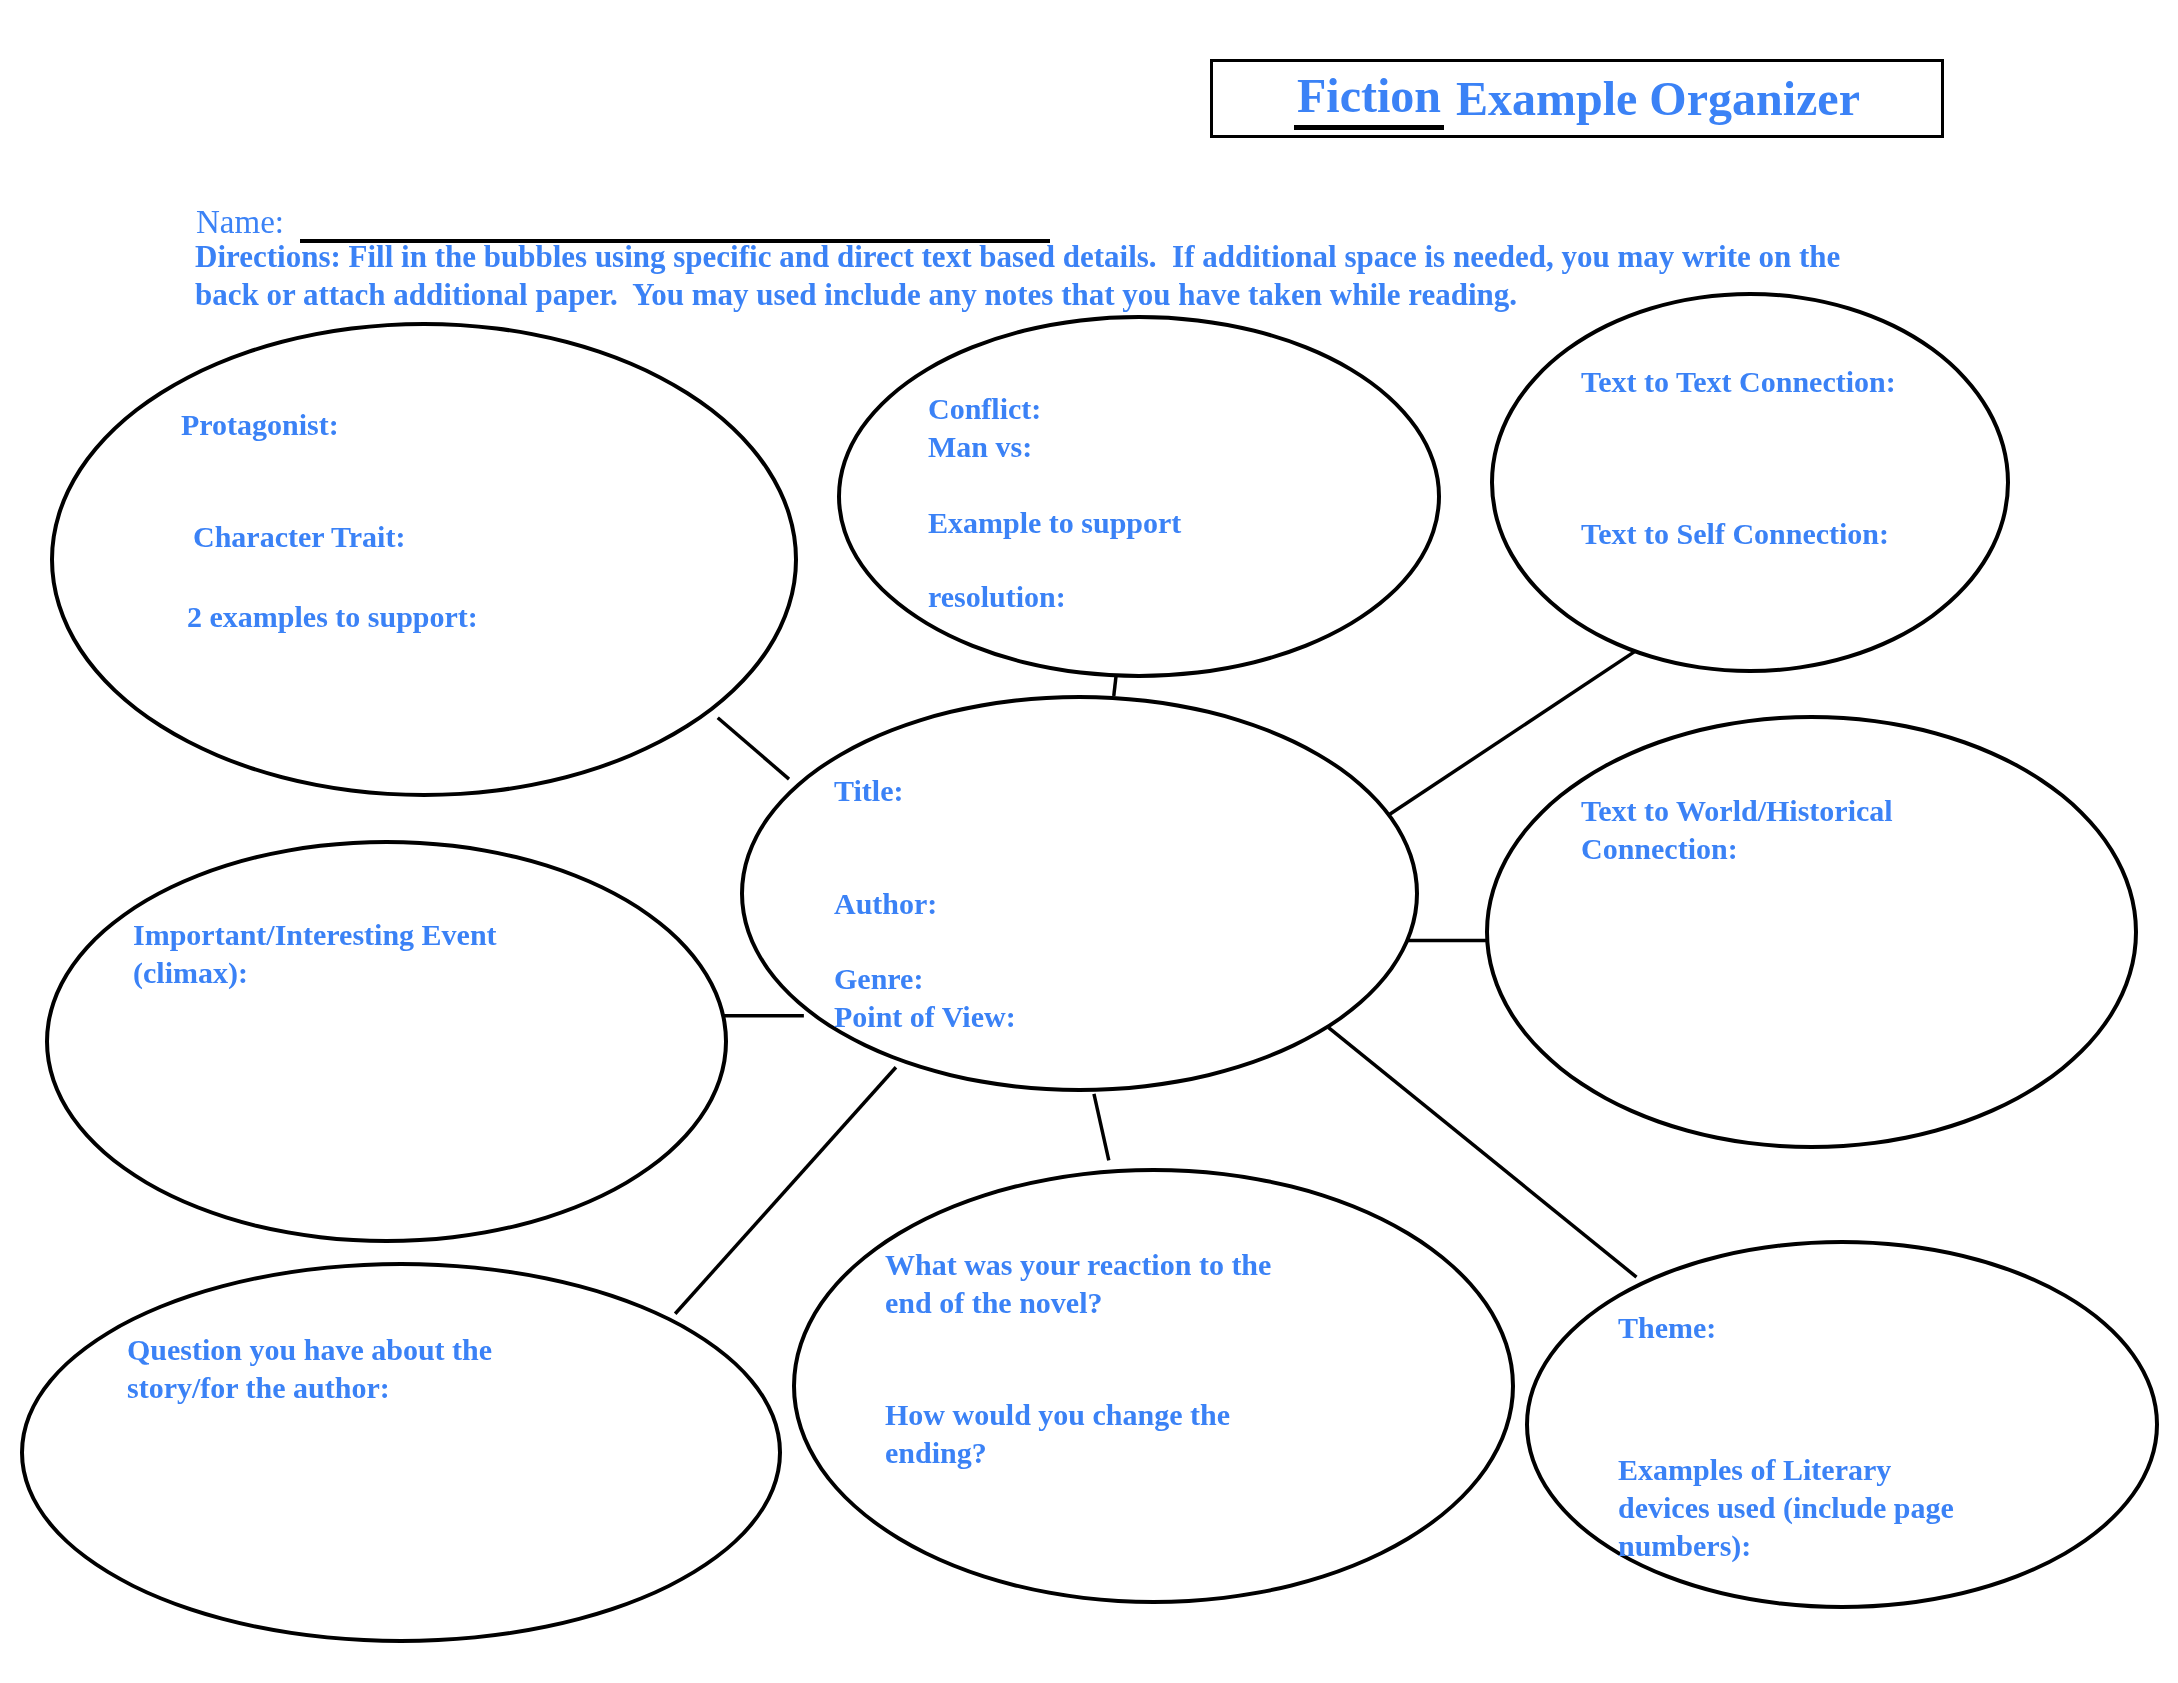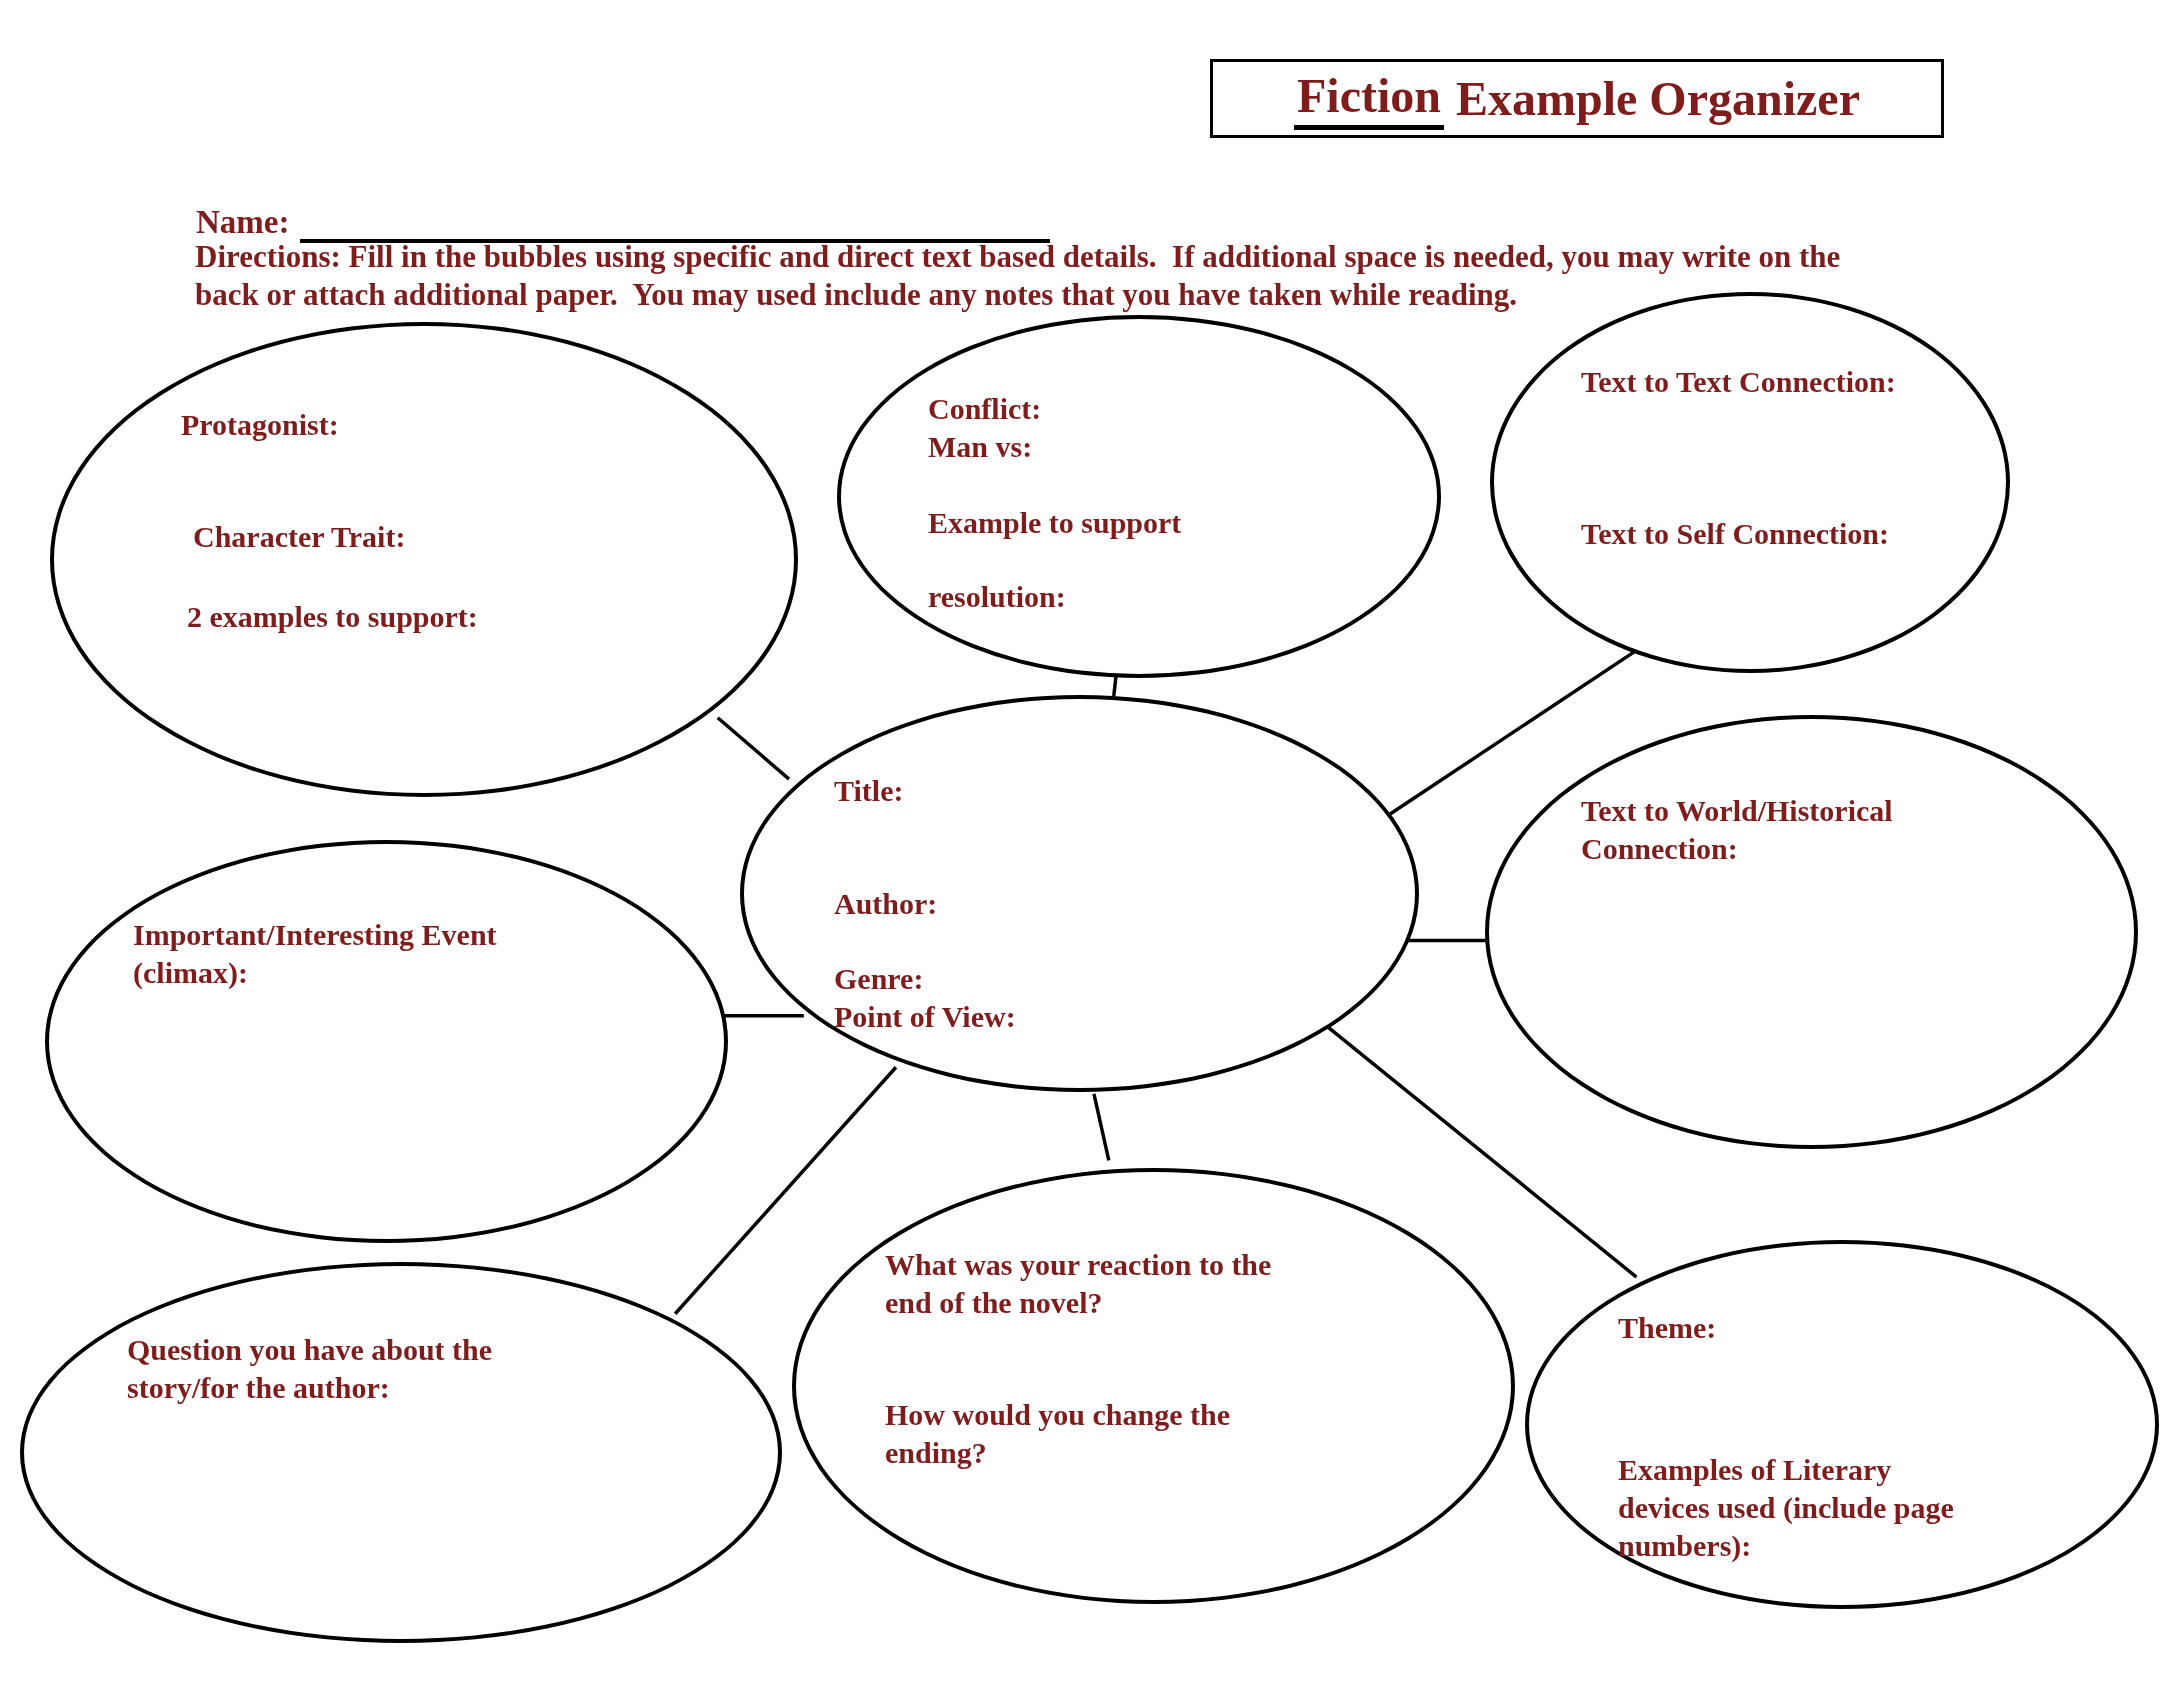--- a/index.html
+++ b/index.html
@@ -1,40 +1,40 @@
 <!DOCTYPE html>
 <html><head>
 <meta charset="utf-8">
 <style>
   html,body{margin:0;padding:0;background:#ffffff;}
   .sheet{
     position:relative;
     width:2178px;height:1683px;
     background:#ffffff;
-    color:#7f1d1d;
+    color:#3b82f6;
     font-family:"Liberation Serif","DejaVu Serif",serif;
     overflow:hidden;
   }
   .connector-layer{
     position:absolute;left:0;top:0;width:2178px;height:1683px;
   }
   .title-box{
     position:absolute;left:1210px;top:59px;width:734px;height:79px;
     border:3px solid #000;box-sizing:border-box;
     display:flex;align-items:center;justify-content:center;
     font-size:48px;font-weight:bold;white-space:pre;
   }
   .title-underlined{
     border-bottom:5px solid #000;
     padding:0 3px 2px 3px;
     display:inline-block;
   }
   .name-label{
     position:absolute;left:196px;top:204px;
-    font-size:33px;font-weight:bold;
+    font-size:33px;font-weight:normal;
   }
   .name-line{
     position:absolute;left:300px;top:210px;width:750px;height:29px;
     border-bottom:4px solid #000;
   }
   .directions{
     position:absolute;left:195px;top:238px;width:1841px;
     font-size:31px;font-weight:bold;line-height:38px;
     white-space:pre-wrap;
   }

